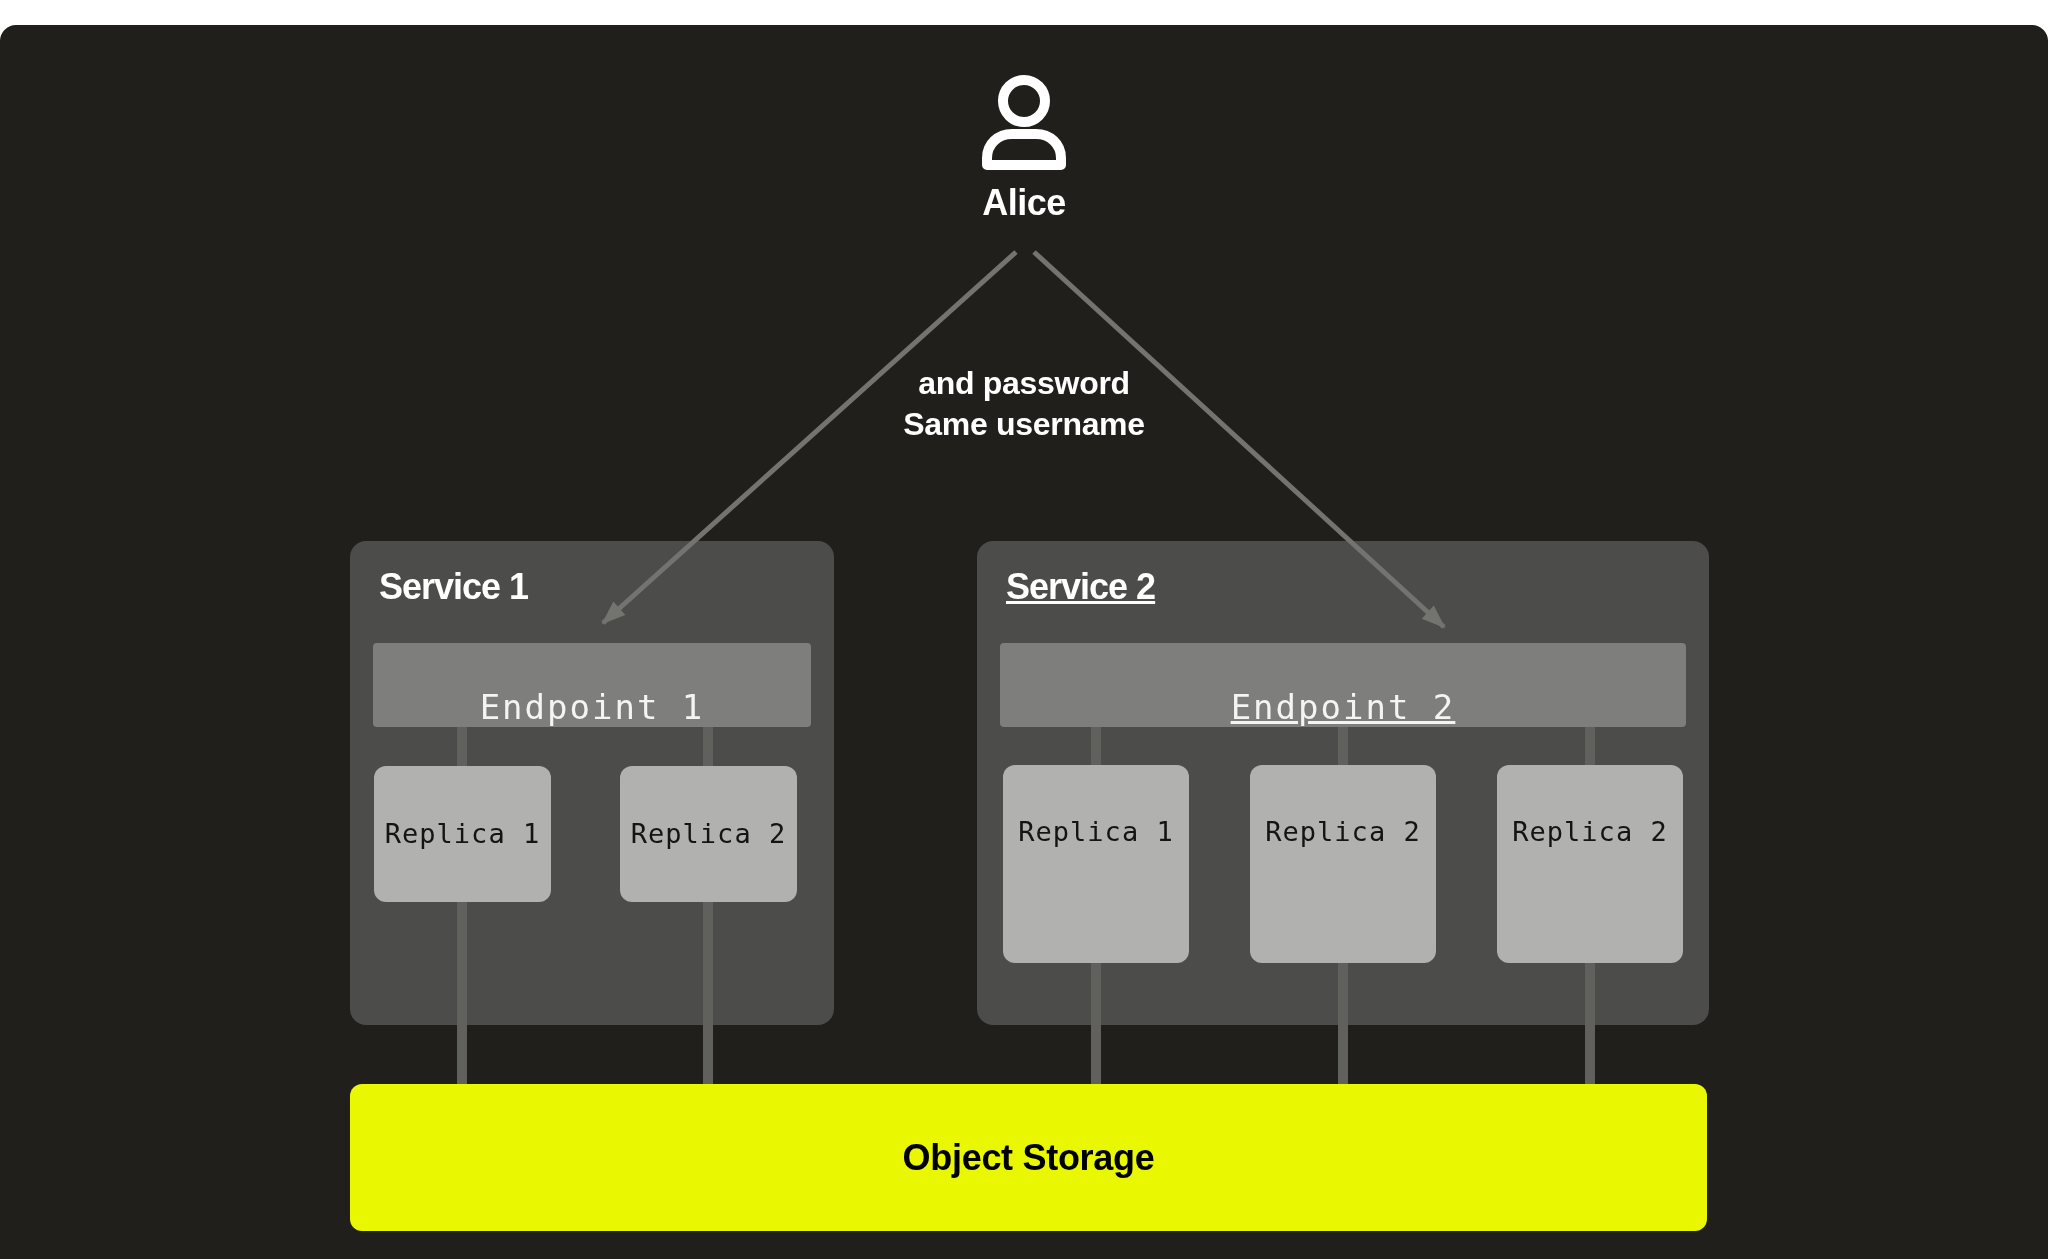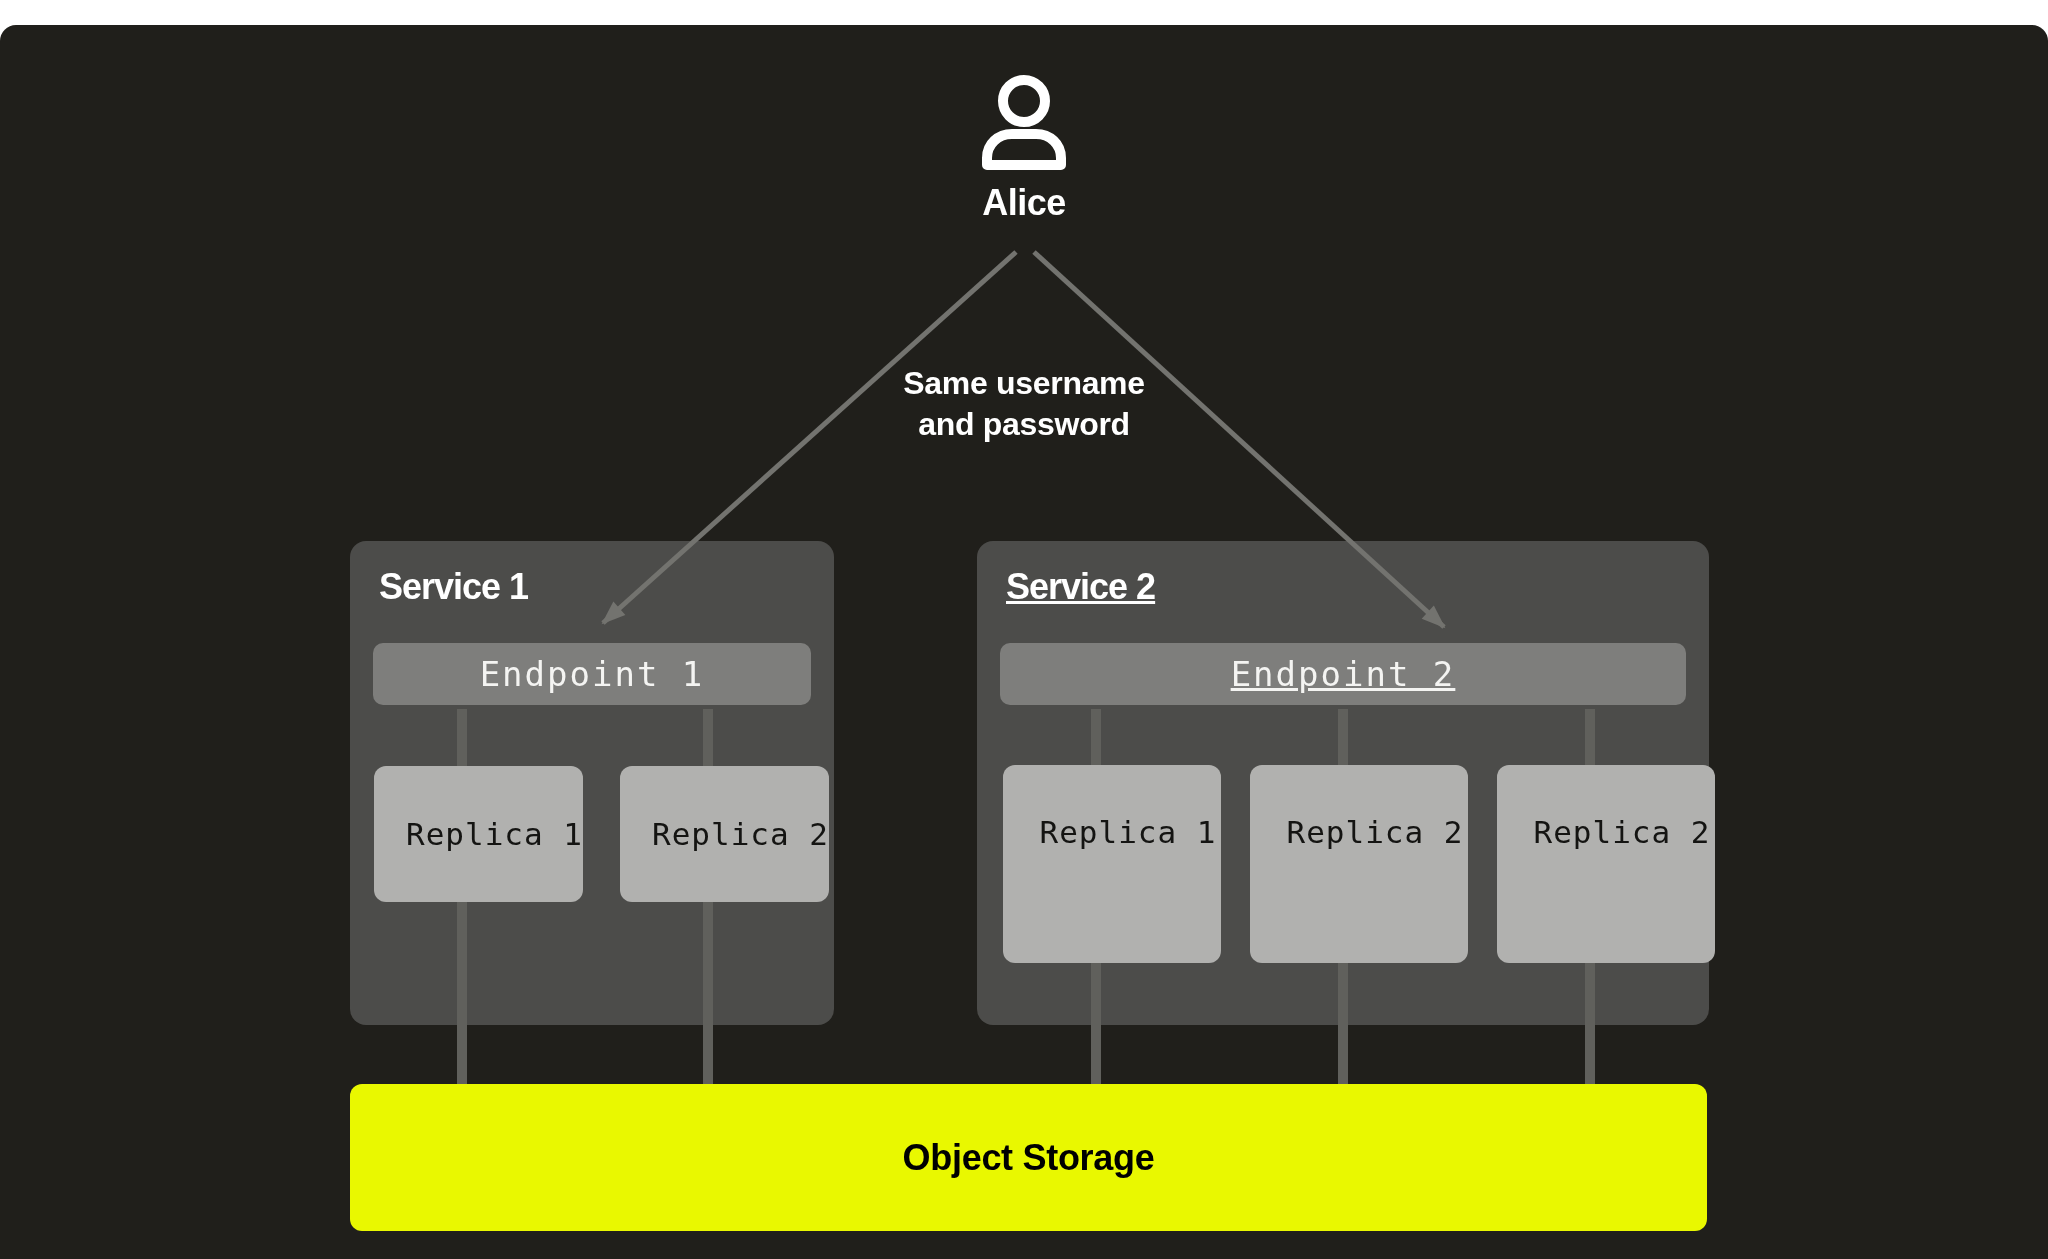--- a/index.html
+++ b/index.html
@@ -46,34 +46,34 @@
   .service-1{left:350px;top:516px;width:484px;height:484px;}
   .service-2{left:977px;top:516px;width:732px;height:484px;}
   .service-title{
     position:absolute;color:var(--text-light);
     font-size:36px;font-weight:bold;letter-spacing:-1px;line-height:40px;
   }
   .title-1{left:379px;top:542px;}
   .title-2{left:1006px;top:542px;text-decoration:underline;}
   
   .endpoint{
-    position:absolute;top:618px;height:62px;
-    background:var(--endpoint);border-radius:10px;
-    display:flex;align-items:center;justify-content:center;
+    position:absolute;top:618px;height:84px;
+    background:var(--endpoint);border-radius:4px;
+    display:flex;align-items:flex-end;justify-content:center;
     font-family:"DejaVu Sans Mono", monospace;
     font-size:34px;letter-spacing:2px;color:#f4f4f2;
   }
   .endpoint-1{left:373px;width:438px;}
   .endpoint-2{left:1000px;width:686px;text-decoration:underline;}
   
   .replica{
     position:absolute;background:var(--replica);border-radius:12px;
     font-family:"DejaVu Sans Mono", monospace;
-    font-size:31px;letter-spacing:1px;color:var(--text-dark);
-    display:flex;justify-content:center;padding-left:32px;
+    font-size:27px;letter-spacing:1px;color:var(--text-dark);
+    display:flex;justify-content:center;
   }
   .replica span{line-height:38px;}
   .replica.svc1{top:741px;width:177px;height:136px;align-items:center;}
   .r1a{left:374px;}
   .r1b{left:620px;}
   .replica.svc2{top:740px;width:186px;height:198px;align-items:flex-start;padding-top:0;}
   .replica.svc2 span{margin-top:48px;}
   .r2a{left:1003px;}
   .r2b{left:1250px;}
   .r2c{left:1497px;}
@@ -112,22 +112,22 @@
 
   <div class="person">
     <svg viewBox="0 0 92 102" width="92" height="102">
       <circle cx="46" cy="32" r="21" fill="none" stroke="#ffffff" stroke-width="10"></circle>
       <path d="M9 96 L9 89 C9 75 20 65 34 65 L58 65 C72 65 83 75 83 89 L83 96 Z" fill="none" stroke="#ffffff" stroke-width="10" stroke-linejoin="round"></path>
     </svg>
   </div>
   <div class="user-name">Alice</div>
 
   <div class="conn-label">
+    <div>and password</div>
     <div>Same username</div>
-    <div>and password</div>
   </div>
 
   <div class="service-title title-1">Service 1</div>
   <div class="service-title title-2">Service 2</div>
 
   <div class="endpoint endpoint-1">
     <span>Endpoint 1</span>
   </div>
   <div class="endpoint endpoint-2">
     <span>Endpoint 2</span>

